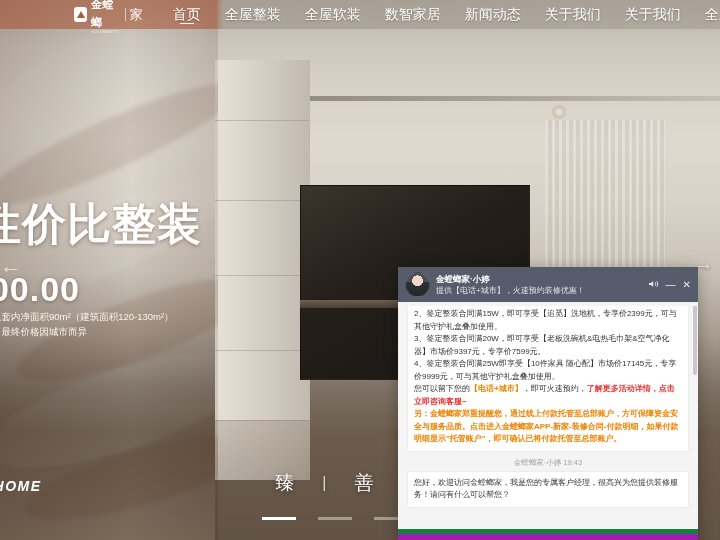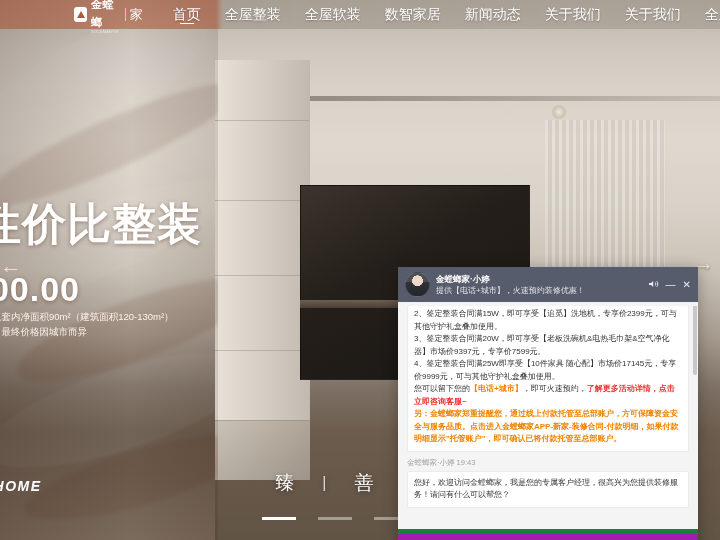--- a/index.html
+++ b/index.html
@@ -224,21 +224,21 @@
     background: #fff; border: 1px solid #ececec; border-radius: 2px;
     padding: 5px 6px; font-size: 8px; line-height: 12.5px; color: #333;
   }
   .bubble.clipped { border-top: none; margin-top: -3px; }
   .bubble p { margin: 0; }
   .hl-orange { color: #f08300; font-weight: 700; }
   .hl-orange-reg { color: #f08300; }
   .hl-red { color: #e8312f; font-weight: 700; }
   .strong { font-weight: 700; }
   .msg-meta {
-    font-size: 7.5px; color: #a3a3a3; padding: 6px 9px 3px 9px;
+    font-size: 7.5px; color: #a3a3a3; padding: 6px 9px 3px 9px; text-align: center;
   }
   .clip-top {
     position: absolute; left: 0; top: 0; width: 100%; height: 4px;
     background: #f4f4f5; z-index: 2;
   }
   .scrollbar {
     position: absolute; right: 1px; top: 3px; width: 4px; height: 70px;
     background: #c8c8cc; border-radius: 2px; cursor: pointer;
   }
 

